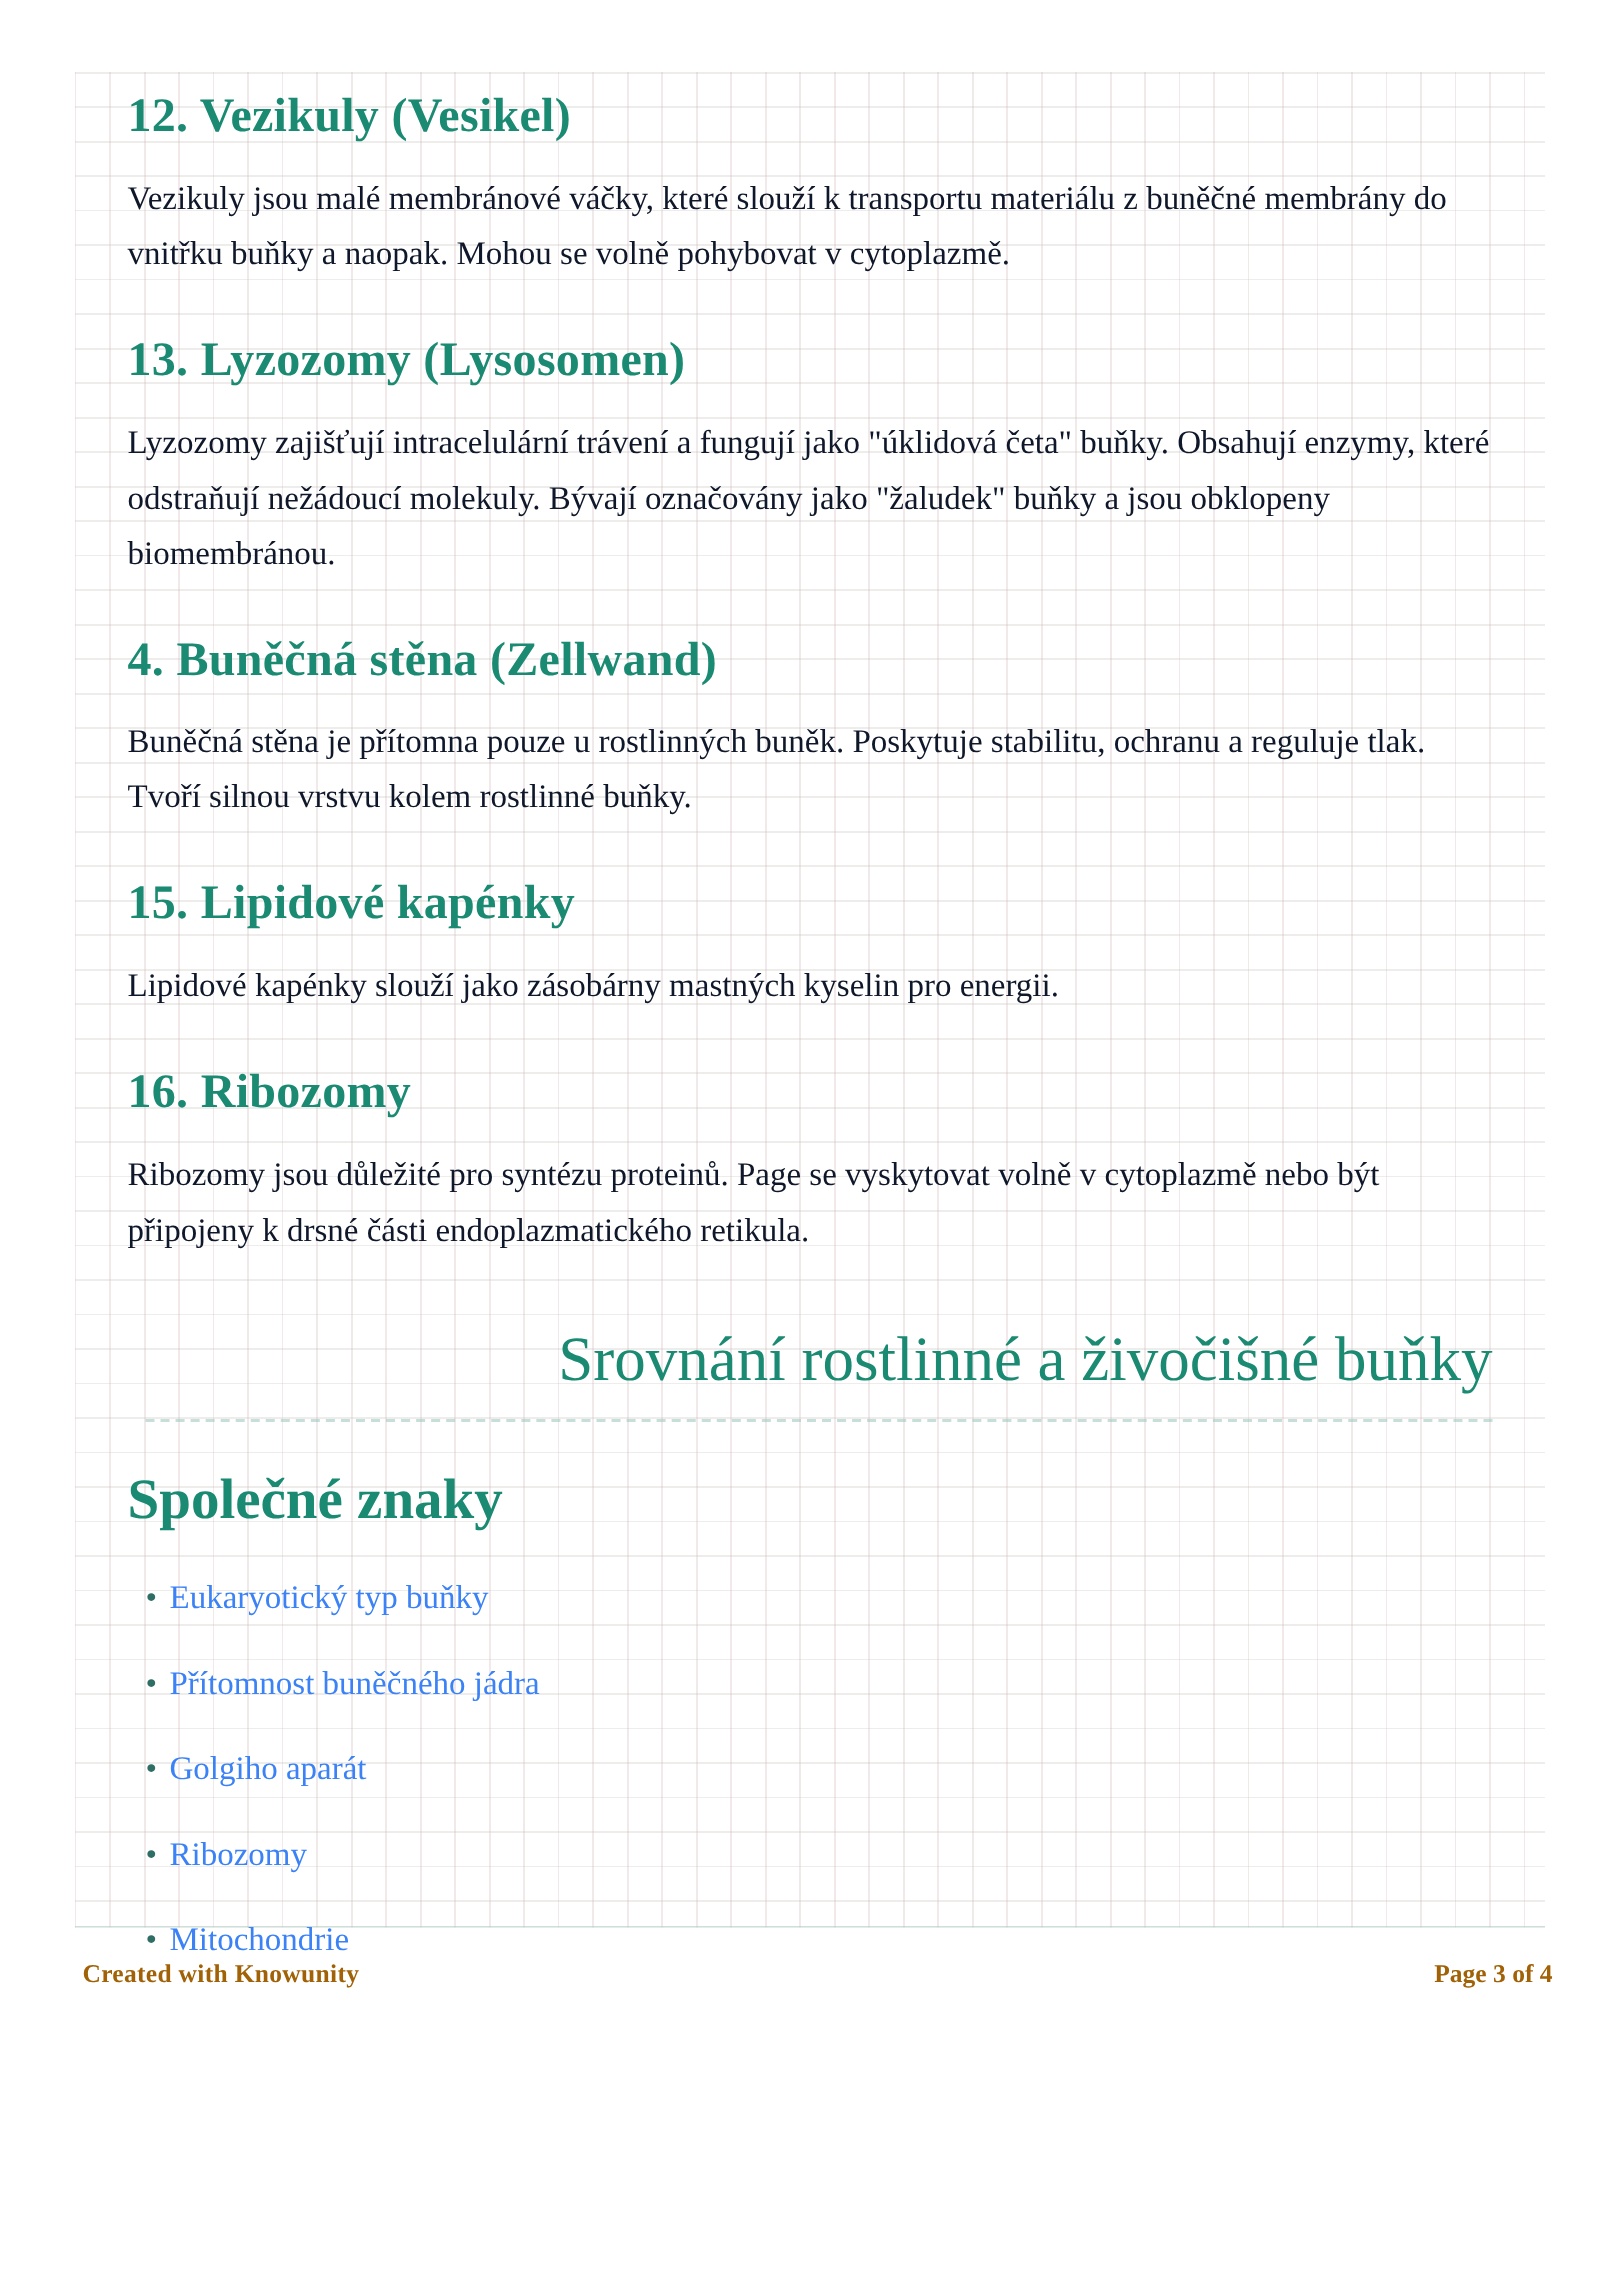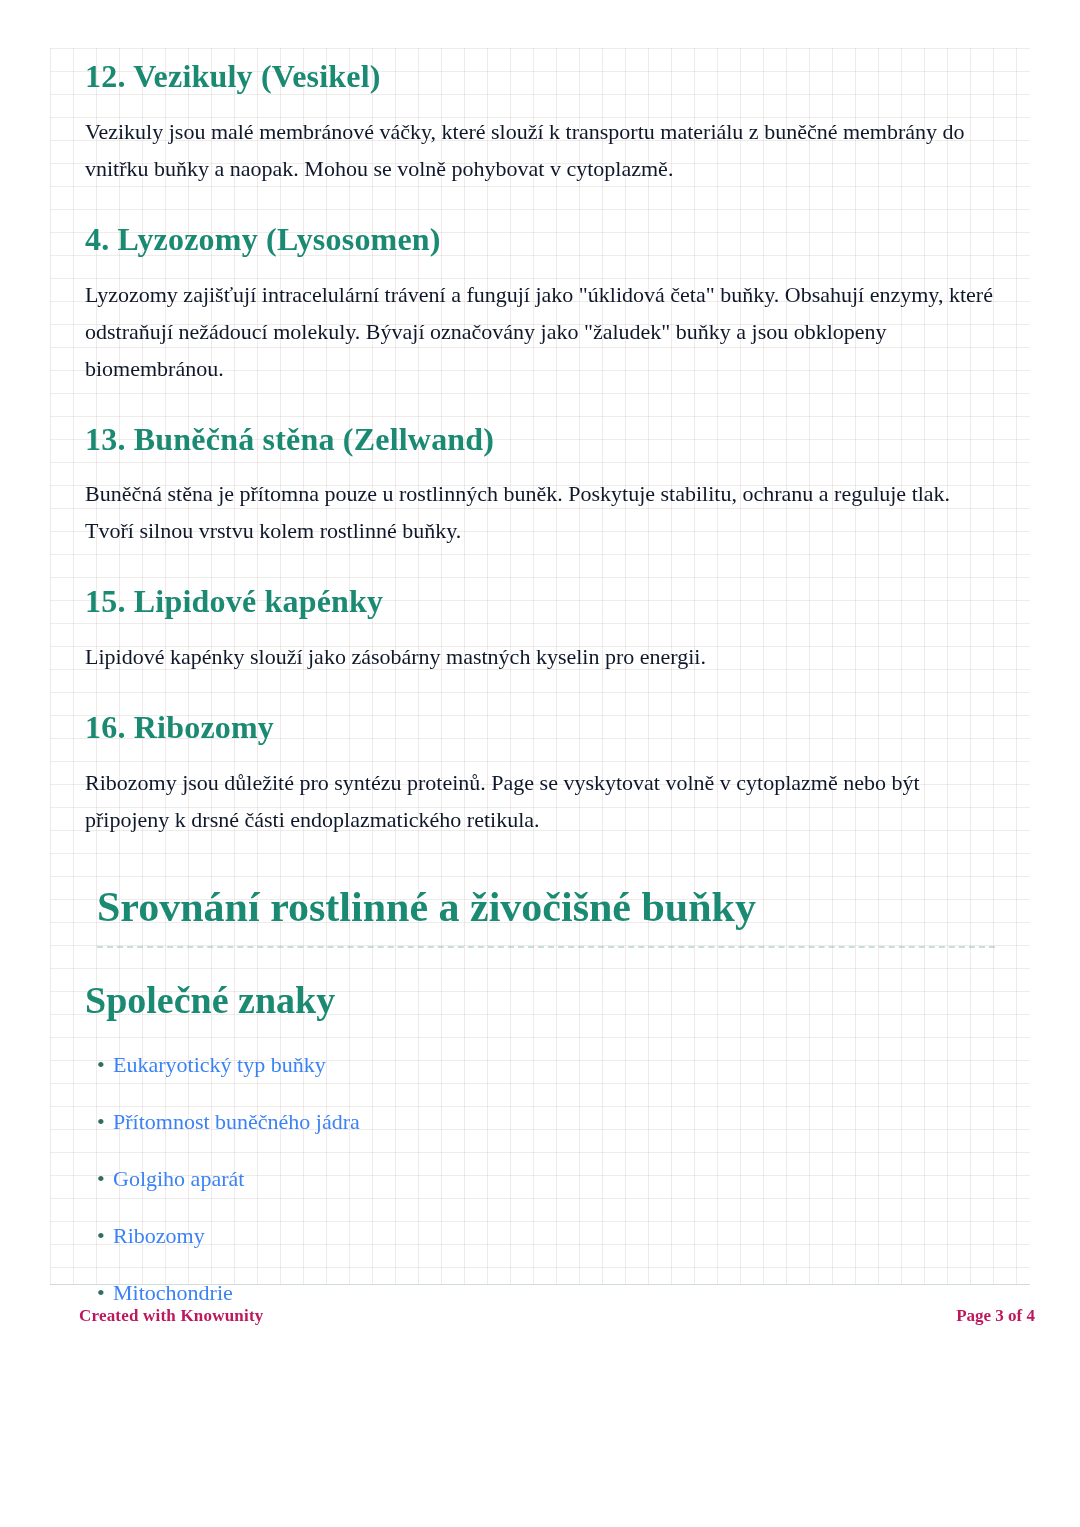--- a/index.html
+++ b/index.html
@@ -37,23 +37,24 @@
     margin:0 0 0 0;
     font-size:22px;
     line-height:37px;
     color:#0f172a;
   }
   h1.comparison-title{
     margin:46px 0 0 12px;
     padding-bottom:16px;
     font-size:42px;
     line-height:1.1;
-    font-weight:700;
+    font-weight:400;
     color:#1b8a72;
     border-bottom:2px dashed rgba(151,196,187,0.55);
+    text-align:right;
   }
   h2.comparison-subtitle{
     margin:30px 0 26px 0;
     font-size:38px;
     font-weight:700;
     color:#1b8a72;
   }
   ul.features{
     margin:0;
     padding:0 0 0 28px;
@@ -73,46 +74,45 @@
     color:#2f6e64;
   }
   footer.page-footer{
     position:absolute;
     left:0;right:0;bottom:8px;
     padding:0 45px 0 55px;
     display:flex;
     justify-content:space-between;
     align-items:flex-start;
     font-size:17px;
-    color:#be185d;
-    margin-left:24px;
+    color:#a16207;
   }
   .footer-brand{font-weight:700;letter-spacing:0.2px;}
   .footer-page{font-weight:700;}
 </style>
 </head>
 <body>
 
 <div class="page">
   <div class="grid"></div>
 
   <div class="content">
 
     <section>
       <h2 class="section-title">12. Vezikuly (Vesikel)</h2>
       <p class="section-body">Vezikuly jsou malé membránové váčky, které slouží k transportu materiálu z buněčné membrány do vnitřku buňky a naopak. Mohou se volně pohybovat v cytoplazmě.</p>
     </section>
 
     <section>
-      <h2 class="section-title">4. Lyzozomy (Lysosomen)</h2>
+      <h2 class="section-title">13. Lyzozomy (Lysosomen)</h2>
       <p class="section-body">Lyzozomy zajišťují intracelulární trávení a fungují jako "úklidová četa" buňky. Obsahují enzymy, které odstraňují nežádoucí molekuly. Bývají označovány jako "žaludek" buňky a jsou obklopeny biomembránou.</p>
     </section>
 
     <section>
-      <h2 class="section-title">13. Buněčná stěna (Zellwand)</h2>
+      <h2 class="section-title">4. Buněčná stěna (Zellwand)</h2>
       <p class="section-body">Buněčná stěna je přítomna pouze u rostlinných buněk. Poskytuje stabilitu, ochranu a reguluje tlak. Tvoří silnou vrstvu kolem rostlinné buňky.</p>
     </section>
 
     <section>
       <h2 class="section-title">15. Lipidové kapénky</h2>
       <p class="section-body">Lipidové kapénky slouží jako zásobárny mastných kyselin pro energii.</p>
     </section>
 
     <section>
       <h2 class="section-title">16. Ribozomy</h2>

